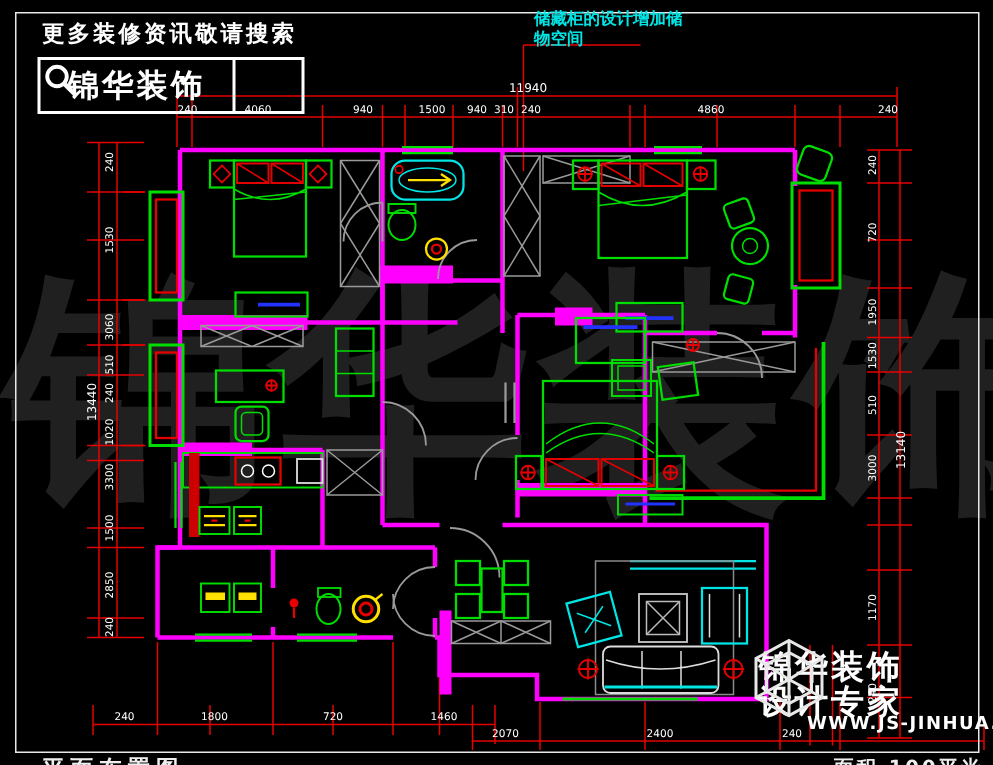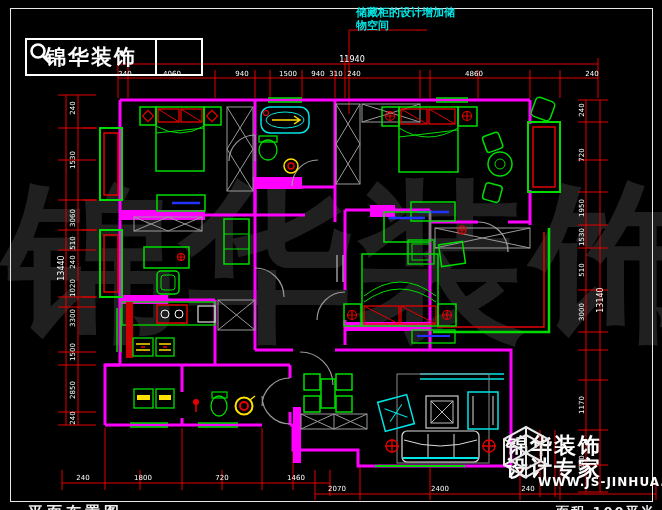--- a/index.html
+++ b/index.html
@@ -324,20 +324,21 @@
     </g>
     <g stroke="#9a9a9a" stroke-width="1" fill="none">
       <rect x="301" y="414" width="66" height="15"></rect>
       <path d="M334,414V429 M301,414L334,429 M334,414L301,429 M334,414L367,429 M367,414L334,429"></path>
     </g>
   </g>
 </svg>
 
   <div class="frame"></div>
 
+  <div class="search-hint">更多装修资讯敬请搜索</div>
   <div class="search-box">
     <div class="search-brand">锦华装饰</div>
     <div class="search-iconbox">
       <svg width="26" height="26" viewBox="0 0 26 26">
         <circle cx="11" cy="11" r="6.5" fill="none" stroke="#fff" stroke-width="2.6"></circle>
         <path d="M16,16L22,22" stroke="#fff" stroke-width="3" stroke-linecap="round"></path>
       </svg>
     </div>
   </div>
 

